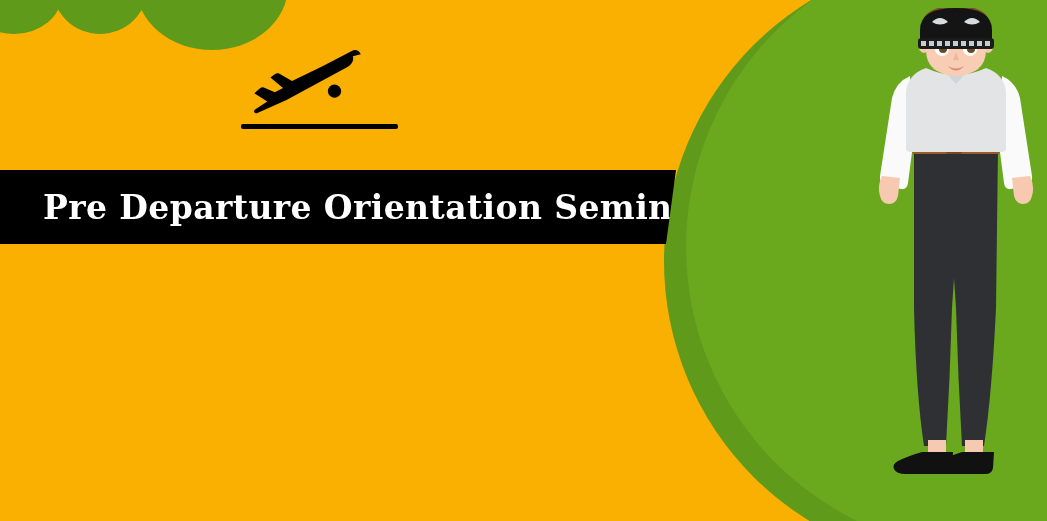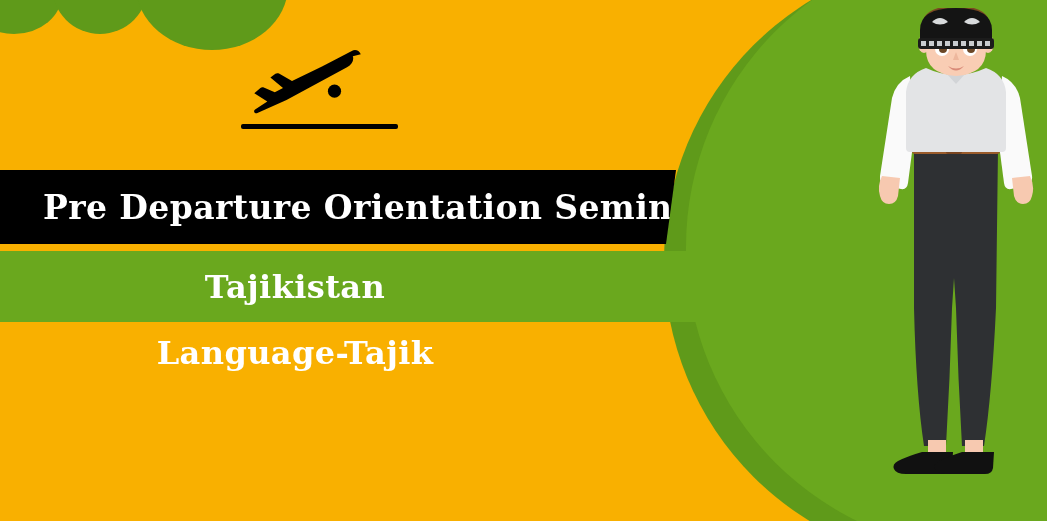--- a/index.html
+++ b/index.html
@@ -152,27 +152,21 @@
       <path d="M124.8 6.2c-1.6-3.6-5.4-5.2-9.0-3.3L86.0 18.6 56.0 33.0 43.0 25.6c-1.2-0.7-2.6-0.6-3.6 0.2l-5.0 3.8 12.6 10.4 -8.2 4.2 -11.0-4.6c-1.2-0.5-2.5-0.3-3.4 0.5l-6.1 5.2 13.0 8.2 -12.2 8.0c-1.3 0.9-1.4 2.5-0.1 3.4 0.7 0.5 1.6 0.6 2.4 0.2l29.1-13.2 60.5-32.6c5.1-2.8 7.2-7.6 5.8-11.1z"></path>
       <circle cx="98.5" cy="43.2" r="6.6"></circle>
     </g>
   </svg>
   <div id="runway-line"></div>
 
   <div id="title-banner">
     <span id="title-text">Pre Departure Orientation Seminar</span>
   </div>
 
-  <div id="country-band">
-    <span id="country-text">Tajikistan</span>
-  </div>
-
-  <div id="language-row">
-    <span id="language-text">Language-Tajik</span>
-  </div>
+
 
   <svg id="person" viewBox="0 0 180 480">
 
     <g>
       <path d="M48 140 L132 140 L130 300 Q126 385 118 438 L96 438 Q92 370 90 300 L88 270 L86 300 Q84 370 80 438 L58 438 Q50 385 48 300 Z" fill="#2E3033"></path>
     </g>
 
     <rect x="62" y="432" width="18" height="14" fill="#F7C9B0"></rect>
     <rect x="99" y="432" width="18" height="14" fill="#F7C9B0"></rect>
 

